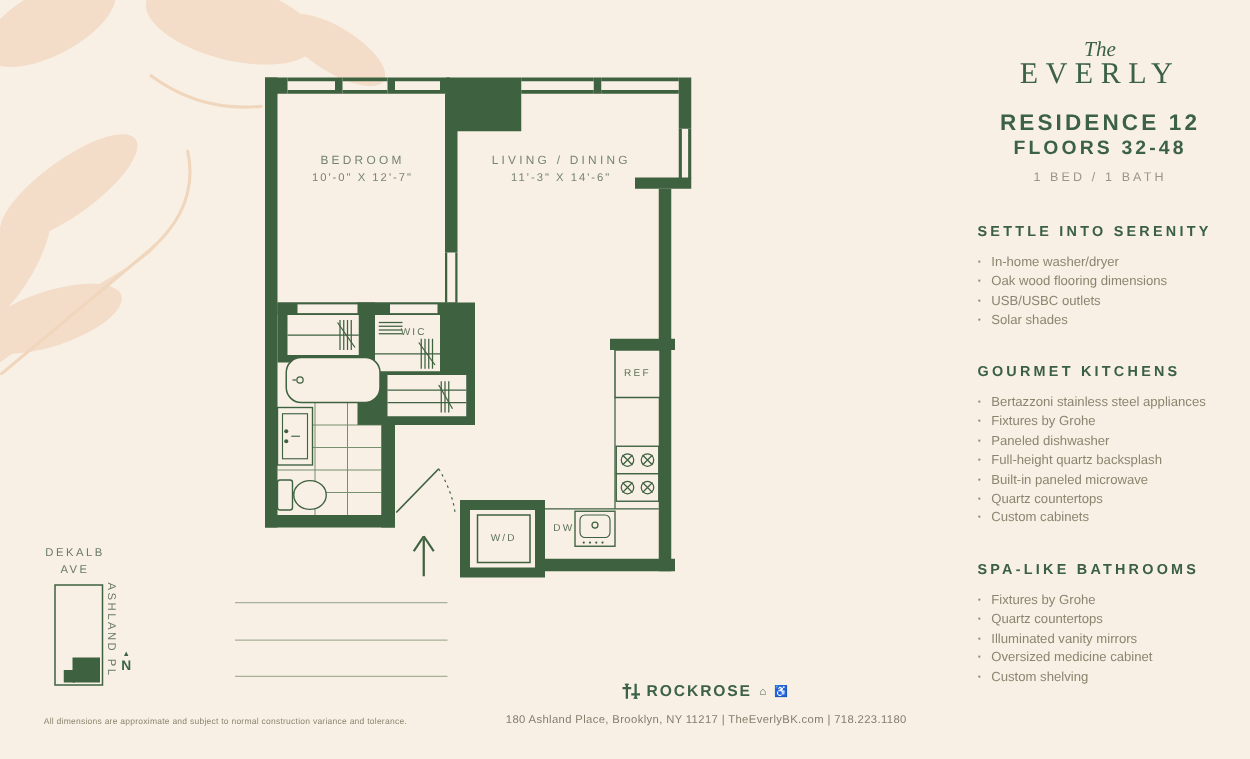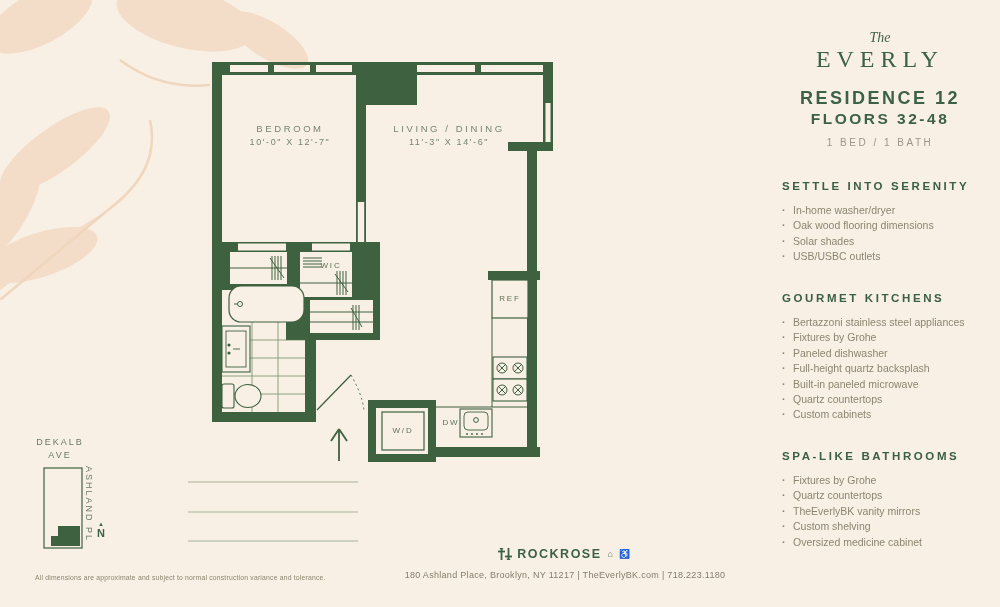--- a/index.html
+++ b/index.html
@@ -5,21 +5,21 @@
   html,body{margin:0;padding:0;}
   body{
     width:1000px;height:607px;position:relative;overflow:hidden;
     background:#f8f0e4;
     font-family:"Liberation Sans", sans-serif;
     color:#3c6147;
   }
   .abs{position:absolute;}
   
   .logo-the{left:770px;top:30px;width:220px;text-align:center;
-    font-family:"Liberation Serif", serif;font-style:italic;font-size:14px;color:#3c6147;}
+    font-family:"Liberation Serif", serif;font-style:italic;font-size:17px;color:#3c6147;}
   .logo-name{left:770px;top:46px;width:220px;text-align:center;
     font-family:Liberation Serif, serif;font-size:24px;letter-spacing:6px;color:#3c6147;}
   .residence{left:770px;top:88px;width:220px;text-align:center;
     font-size:18px;font-weight:bold;letter-spacing:2.5px;color:#3c6147;}
   .floors{left:770px;top:110px;width:220px;text-align:center;
     font-size:15.5px;font-weight:bold;letter-spacing:2.5px;color:#3c6147;}
   .bedbath{left:770px;top:137px;width:220px;text-align:center;
     font-size:10px;letter-spacing:2.5px;color:#9b9488;}
   .feature{left:782px;width:215px;}
   .feature h3{margin:0 0 11px 0;font-size:11.5px;font-weight:bold;letter-spacing:2.6px;color:#3a5f46;}
@@ -233,22 +233,22 @@
 <div class="abs logo-name">EVERLY</div>
 <div class="abs residence">RESIDENCE 12</div>
 <div class="abs floors">FLOORS 32-48</div>
 <div class="abs bedbath">1 BED / 1 BATH</div>
 
 <div class="abs feature" style="top:180px">
   <h3>SETTLE INTO SERENITY</h3>
   <ul>
     <li>In-home washer/dryer</li>
     <li>Oak wood flooring dimensions</li>
+    <li>USB/USBC outlets</li>
     <li>Solar shades</li>
-    <li>USB/USBC outlets</li>
   </ul>
 </div>
 
 <div class="abs feature" style="top:292px">
   <h3>GOURMET KITCHENS</h3>
   <ul>
     <li>Bertazzoni stainless steel appliances</li>
     <li>Fixtures by Grohe</li>
     <li>Paneled dishwasher</li>
     <li>Full-height quartz backsplash</li>
@@ -256,23 +256,23 @@
     <li>Quartz countertops</li>
     <li>Custom cabinets</li>
   </ul>
 </div>
 
 <div class="abs feature" style="top:450px">
   <h3>SPA-LIKE BATHROOMS</h3>
   <ul>
     <li>Fixtures by Grohe</li>
     <li>Quartz countertops</li>
-    <li>TheEverlyBK vanity mirrors</li>
+    <li>Illuminated vanity mirrors</li>
+    <li>Oversized medicine cabinet</li>
     <li>Custom shelving</li>
-    <li>Oversized medicine cabinet</li>
   </ul>
 </div>
 
 <svg class="abs" style="left:40px;top:464px" width="70" height="92" viewBox="0 0 70 92">
   <rect x="4" y="4" width="38" height="80" fill="none" stroke="#3e6140" stroke-width="1.2"></rect>
   <rect x="18" y="62" width="22" height="20" fill="#3e6140"></rect>
   <rect x="11" y="72" width="9" height="10" fill="#3e6140"></rect>
 </svg>
 <div class="abs map-street-top">
   <div>DEKALB</div>

